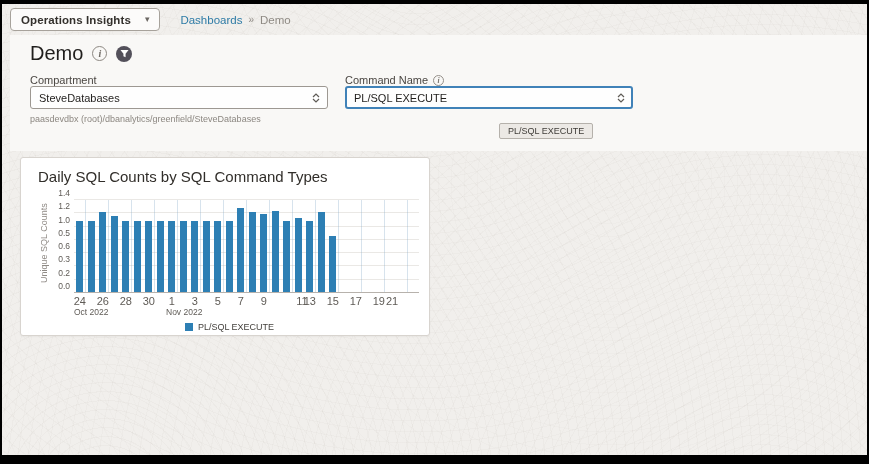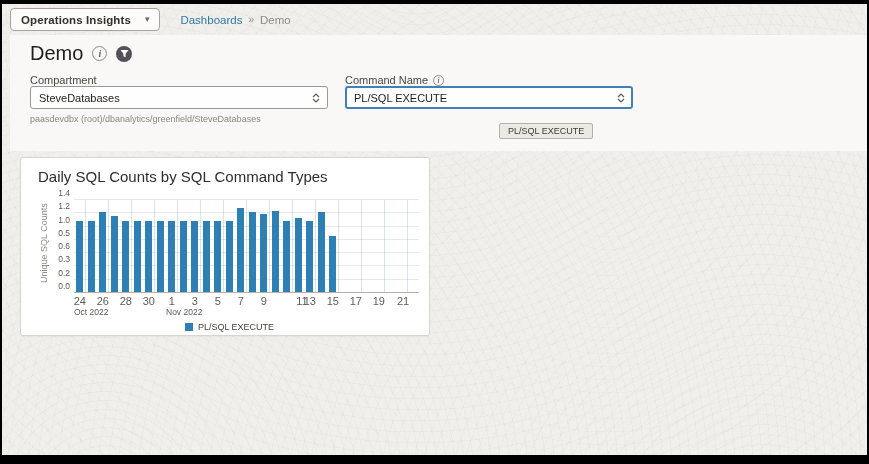--- a/index.html
+++ b/index.html
@@ -245,21 +245,21 @@
               <span class="xtick" style="left: 97.75px;">1</span>
               <span class="xtick" style="left: 120.75px;">3</span>
               <span class="xtick" style="left: 143.75px;">5</span>
               <span class="xtick" style="left: 166.75px;">7</span>
               <span class="xtick" style="left: 189.75px;">9</span>
               <span class="xtick" style="left: 228px;">11</span>
               <span class="xtick" style="left: 235.75px; text-align: center;">13</span>
               <span class="xtick" style="left: 258.75px;">15</span>
               <span class="xtick" style="left: 281.75px;">17</span>
               <span class="xtick" style="left: 304.75px;">19</span>
-              <span class="xtick" style="left: 329px;">21</span>
+              <span class="xtick" style="left: 318px;">21</span>
             </div>
           <div class="x-months">
               <span class="month" style="left: 0px;">Oct 2022</span>
               <span class="month" style="left: 92px;">Nov 2022</span>
             </div>
         </div>
       </div>
       <div class="legend">
         <span class="legend-swatch"></span>
         <span class="legend-label">PL/SQL EXECUTE</span>

